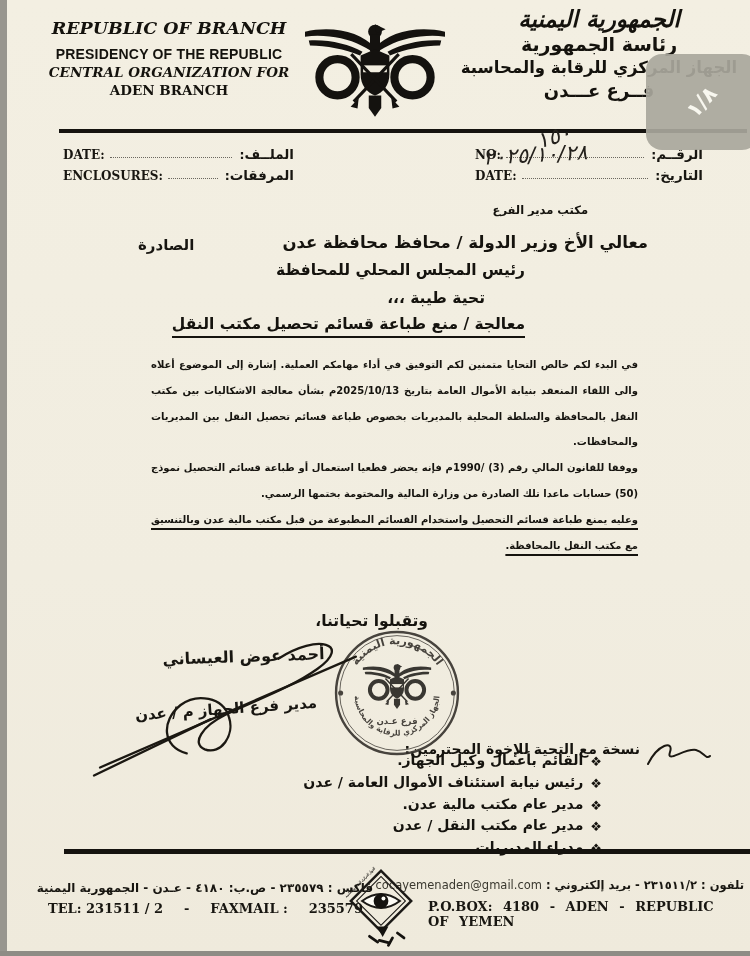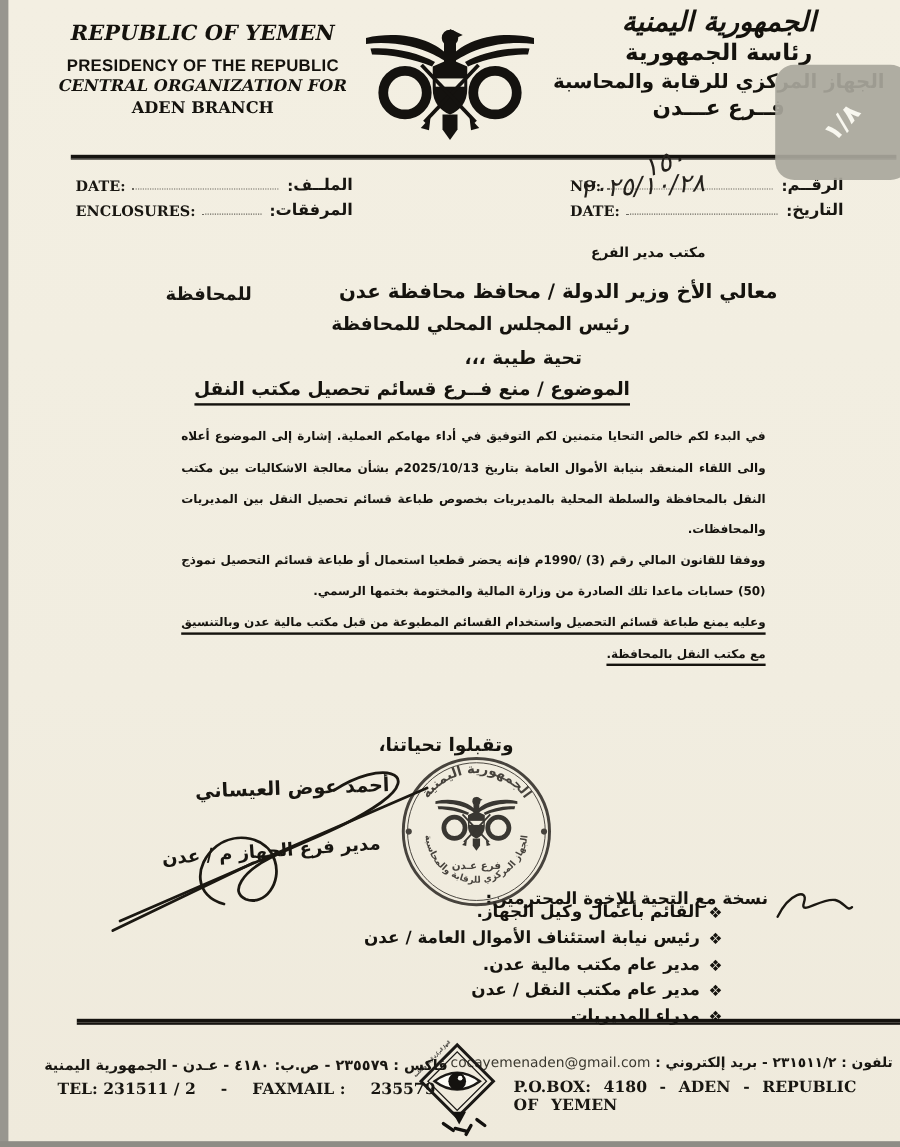--- a/index.html
+++ b/index.html
@@ -121,21 +121,21 @@
       </g>
       <rect x="101" y="84" width="38" height="11" fill="#f2eee0"></rect>
       <g stroke="#14120f" stroke-width="5">
         <path d="M86 142 L 158 66"></path>
         <path d="M154 142 L 82 66"></path>
       </g>
     </symbol>
   </svg>
 
   <div class="header-en">
-    <div class="l1">REPUBLIC OF YEMEN</div>
+    <div class="l1">REPUBLIC OF BRANCH</div>
     <div class="l2">PRESIDENCY OF THE REPUBLIC</div>
     <div class="l3">CENTRAL ORGANIZATION FOR</div>
     <div class="l5">ADEN BRANCH</div>
   </div>
 
   <svg class="emblem" viewBox="0 0 240 170">
     <use href="#yemen-eagle"></use>
   </svg>
 
   <div class="header-ar">
@@ -179,24 +179,24 @@
       <span class="colon">:</span>
       <span class="ar">التاريخ</span>
     </div>
   </div>
 
   <div class="hand no-value">١٥٠</div>
   <div class="hand date-value">٢٠٢٥/١٠/٢٨</div>
 
   <div class="ar-line office-line">مكتب مدير الفرع</div>
   <div class="ar-line addr1">معالي الأخ وزير الدولة / محافظ محافظة عدن</div>
-  <div class="honorific">للمحافظة</div>
+  <div class="honorific">الصادرة</div>
   <div class="ar-line addr2">رئيس المجلس المحلي للمحافظة</div>
   <div class="ar-line greet">تحية طيبة ،،،</div>
-  <div class="ar-line subject">الموضوع / منع فــرع قسائم تحصيل مكتب النقل</div>
+  <div class="ar-line subject">معالجة / منع طباعة قسائم تحصيل مكتب النقل</div>
 
   <div class="paras">
     <p class="p1">في البدء لكم خالص التحايا متمنين لكم التوفيق في أداء مهامكم العملية. إشارة إلى الموضوع أعلاه والى اللقاء المنعقد بنيابة الأموال العامة بتاريخ 2025/10/13م بشأن معالجة الاشكاليات بين مكتب النقل بالمحافظة والسلطة المحلية بالمديريات بخصوص طباعة قسائم تحصيل النقل بين المديريات والمحافظات.</p>
     <p class="p2">ووفقا للقانون المالي رقم (3) /1990م فإنه يحضر قطعيا استعمال أو طباعة قسائم التحصيل نموذج (50) حسابات ماعدا تلك الصادرة من وزارة المالية والمختومة بختمها الرسمي.</p>
     <p class="p3">وعليه يمنع طباعة قسائم التحصيل واستخدام القسائم المطبوعة من قبل مكتب مالية عدن وبالتنسيق مع مكتب النقل بالمحافظة.</p>
   </div>
 
   <div class="ar-line closing">وتقبلوا تحياتنا،</div>
 
   <svg class="stamp" viewBox="0 0 128 128">

